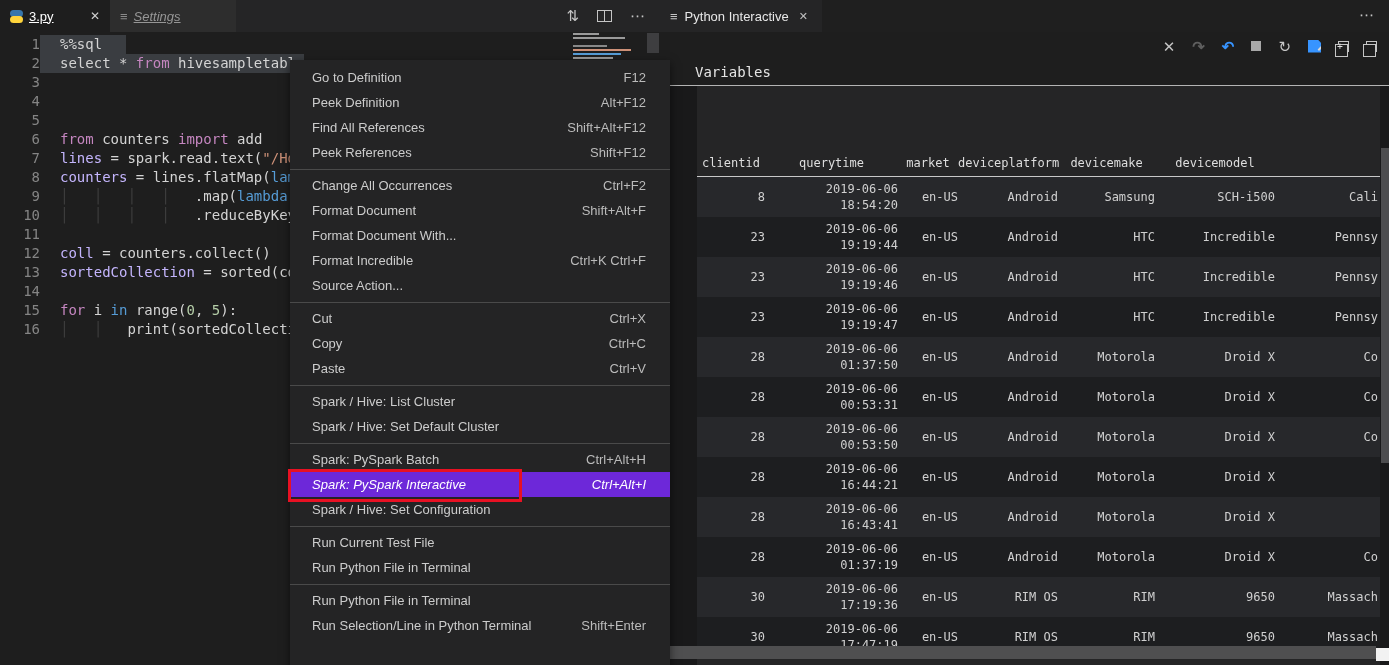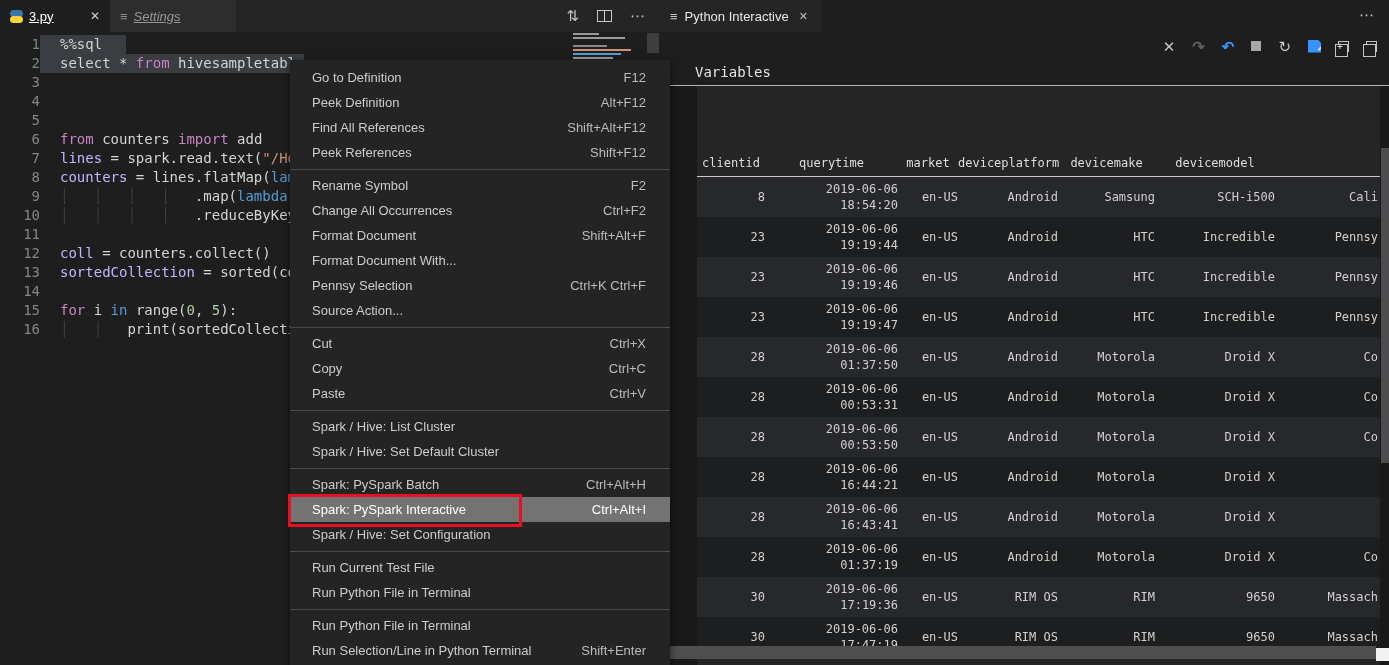--- a/index.html
+++ b/index.html
@@ -40,21 +40,21 @@
   .minimap { position:absolute; left:573px; top:33px; width:72px; height:27px; z-index:5; }
   .minimap .mbar { height:2px; margin-bottom:2px; }
   .mini-scroll { position:absolute; left:647px; top:33px; width:12px; height:20px; background:#3e3e40; z-index:5; }
 
   
   .context-menu { position:absolute; left:290px; top:60px; width:380px; height:620px; background:#242425;
                   box-shadow:0 3px 9px rgba(0,0,0,.55); z-index:30; padding-top:5px; font-size:13px; }
   .menu-item { height:25px; display:flex; align-items:center; justify-content:space-between;
                padding:0 24px 0 22px; color:#cccccc; position:relative; }
   .menu-item .shortcut { color:#bbbbbb; }
-  .menu-item.hl { background:#737373; color:#ffffff; }
+  .menu-item.hl { background:#6d28d9; color:#ffffff;font-style:italic; }
   .menu-item.hl .shortcut { color:#ffffff; }
   .menu-item.redbox::after { content:''; position:absolute; left:-2px; top:-3px; width:228px; height:27px;
                              border:3px solid #e81123; pointer-events:none; }
   .menu-sep { height:1px; background:#4a4a4a; margin:3.5px 0; }
 
   
   .panel { position:absolute; left:660px; top:0; width:729px; height:665px; background:#1e1e1e; z-index:10; }
   .panel-tabbar { position:absolute; left:0; top:0; right:0; height:32px; background:#1f1f1f; display:flex; }
   .panel-tab { width:162px; background:#252526; display:flex; align-items:center; padding:0 10px; font-size:13px; color:#e7e7e7; }
   .panel-tab .listicon { color:#c5c5c5; margin-right:7px; }
@@ -317,37 +317,33 @@
       <div class="menu-item">
         <span class="mlabel">Find All References</span>
         <span class="shortcut">Shift+Alt+F12</span>
       </div>
       <div class="menu-item">
         <span class="mlabel">Peek References</span>
         <span class="shortcut">Shift+F12</span>
       </div>
       <div class="menu-sep"></div>
       <div class="menu-item">
-        <span class="mlabel">Rename Symbol</span>
-        <span class="shortcut">F2</span>
-      </div>
-      <div class="menu-item">
         <span class="mlabel">Change All Occurrences</span>
         <span class="shortcut">Ctrl+F2</span>
       </div>
       <div class="menu-item">
         <span class="mlabel">Format Document</span>
         <span class="shortcut">Shift+Alt+F</span>
       </div>
       <div class="menu-item">
         <span class="mlabel">Format Document With...</span>
         <span class="shortcut"></span>
       </div>
       <div class="menu-item">
-        <span class="mlabel">Pennsy Selection</span>
+        <span class="mlabel">Format Incredible</span>
         <span class="shortcut">Ctrl+K Ctrl+F</span>
       </div>
       <div class="menu-item">
         <span class="mlabel">Source Action...</span>
         <span class="shortcut"></span>
       </div>
       <div class="menu-sep"></div>
       <div class="menu-item">
         <span class="mlabel">Cut</span>
         <span class="shortcut">Ctrl+X</span>

